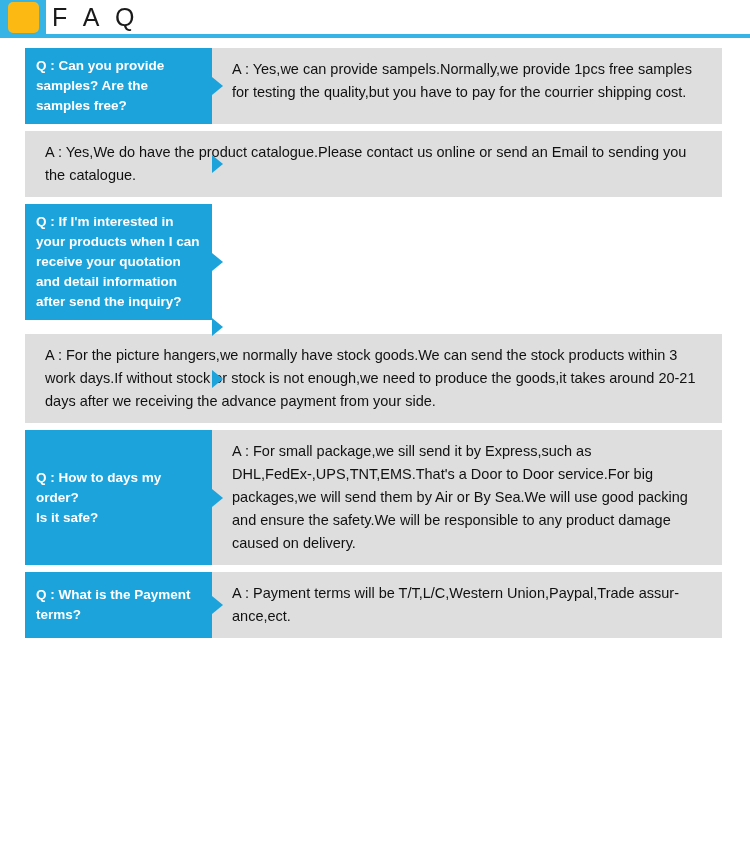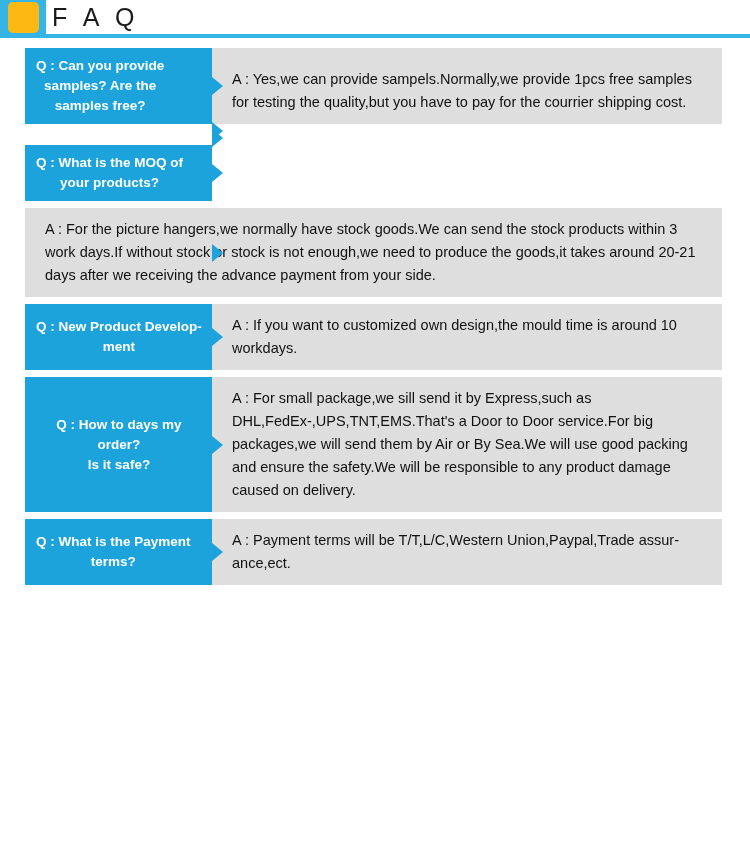--- a/index.html
+++ b/index.html
@@ -83,42 +83,41 @@
     flex: 0 0 187px;
     background: #1ca3dc;
     color: #ffffff;
     font-size: 13.5px;
     font-weight: bold;
     line-height: 20px;
     display: flex;
     align-items: center;
     padding: 8px 10px 8px 11px;
     box-sizing: border-box;
-    text-align: center;
   }
   .question-arrow {
     position: absolute;
     left: 187px;
     top: 50%;
     transform: translateY(-50%);
     width: 0;
     height: 0;
     border-top: 9px solid transparent;
     border-bottom: 9px solid transparent;
     border-left: 11px solid #1ca3dc;
     z-index: 3;
   }
   .answer-cell {
     flex: 1 1 auto;
     background: #dedede;
     color: #111111;
     font-size: 14.5px;
     line-height: 23px;
     display: flex;
-    align-items: flex-end;
+    align-items: flex-start;
     padding: 10px 14px 10px 20px;
     box-sizing: border-box;
   }
   .q-text, .a-text {
     display: block;
     white-space: pre-line;
   }
 </style>
 </head>
 <body>
@@ -138,45 +137,41 @@
 samples? Are the
 samples free?</span>
       </div>
       <div class="question-arrow"></div>
       <div class="answer-cell">
         <span class="a-text">A : Yes,we can provide sampels.Normally,we provide 1pcs free samples for testing the quality,but you have to pay for the courrier shipping cost.</span>
       </div>
     </div>
     <div class="faq-row">
       <div class="question-arrow"></div>
+      <div class="answer-cell">
+        <span class="a-text">A : Yes,We do have the product catalogue.Please contact us online or send an Email to sending you the catalogue.</span>
+      </div>
     </div>
     <div class="faq-row">
+      <div class="question-cell">
+        <span class="q-text">Q : If I'm interested in
+your products when I can
+receive your quotation
+and detail information
+after send the inquiry?</span>
+      </div>
       <div class="question-arrow"></div>
     </div>
     <div class="faq-row">
-      <div class="question-cell">
-        <span class="q-text">Q : What is the MOQ of
-your products?</span>
-      </div>
       <div class="question-arrow"></div>
     </div>
     <div class="faq-row">
       <div class="question-arrow"></div>
       <div class="answer-cell">
         <span class="a-text">A : For the picture hangers,we normally have stock goods.We can send the stock products within 3 work days.If without stock or stock is not enough,we need to produce the goods,it takes around 20-21 days after we receiving the advance payment from your side.</span>
-      </div>
-    </div>
-    <div class="faq-row">
-      <div class="question-cell">
-        <span class="q-text">Q : New Product Develop-
-ment</span>
-      </div>
-      <div class="question-arrow"></div>
-      <div class="answer-cell">
-        <span class="a-text">A : If you want to customized own design,the mould time is around 10 workdays.</span>
       </div>
     </div>
     <div class="faq-row">
       <div class="question-cell">
         <span class="q-text">Q : How to days my order?
 Is it safe?</span>
       </div>
       <div class="question-arrow"></div>
       <div class="answer-cell">
         <span class="a-text">A : For small package,we sill send it by Express,such as DHL,FedEx-,UPS,TNT,EMS.That's a Door to Door service.For big packages,we will send them by Air or By Sea.We will use good packing and ensure the safety.We will be responsible to any product damage caused on delivery.</span>

